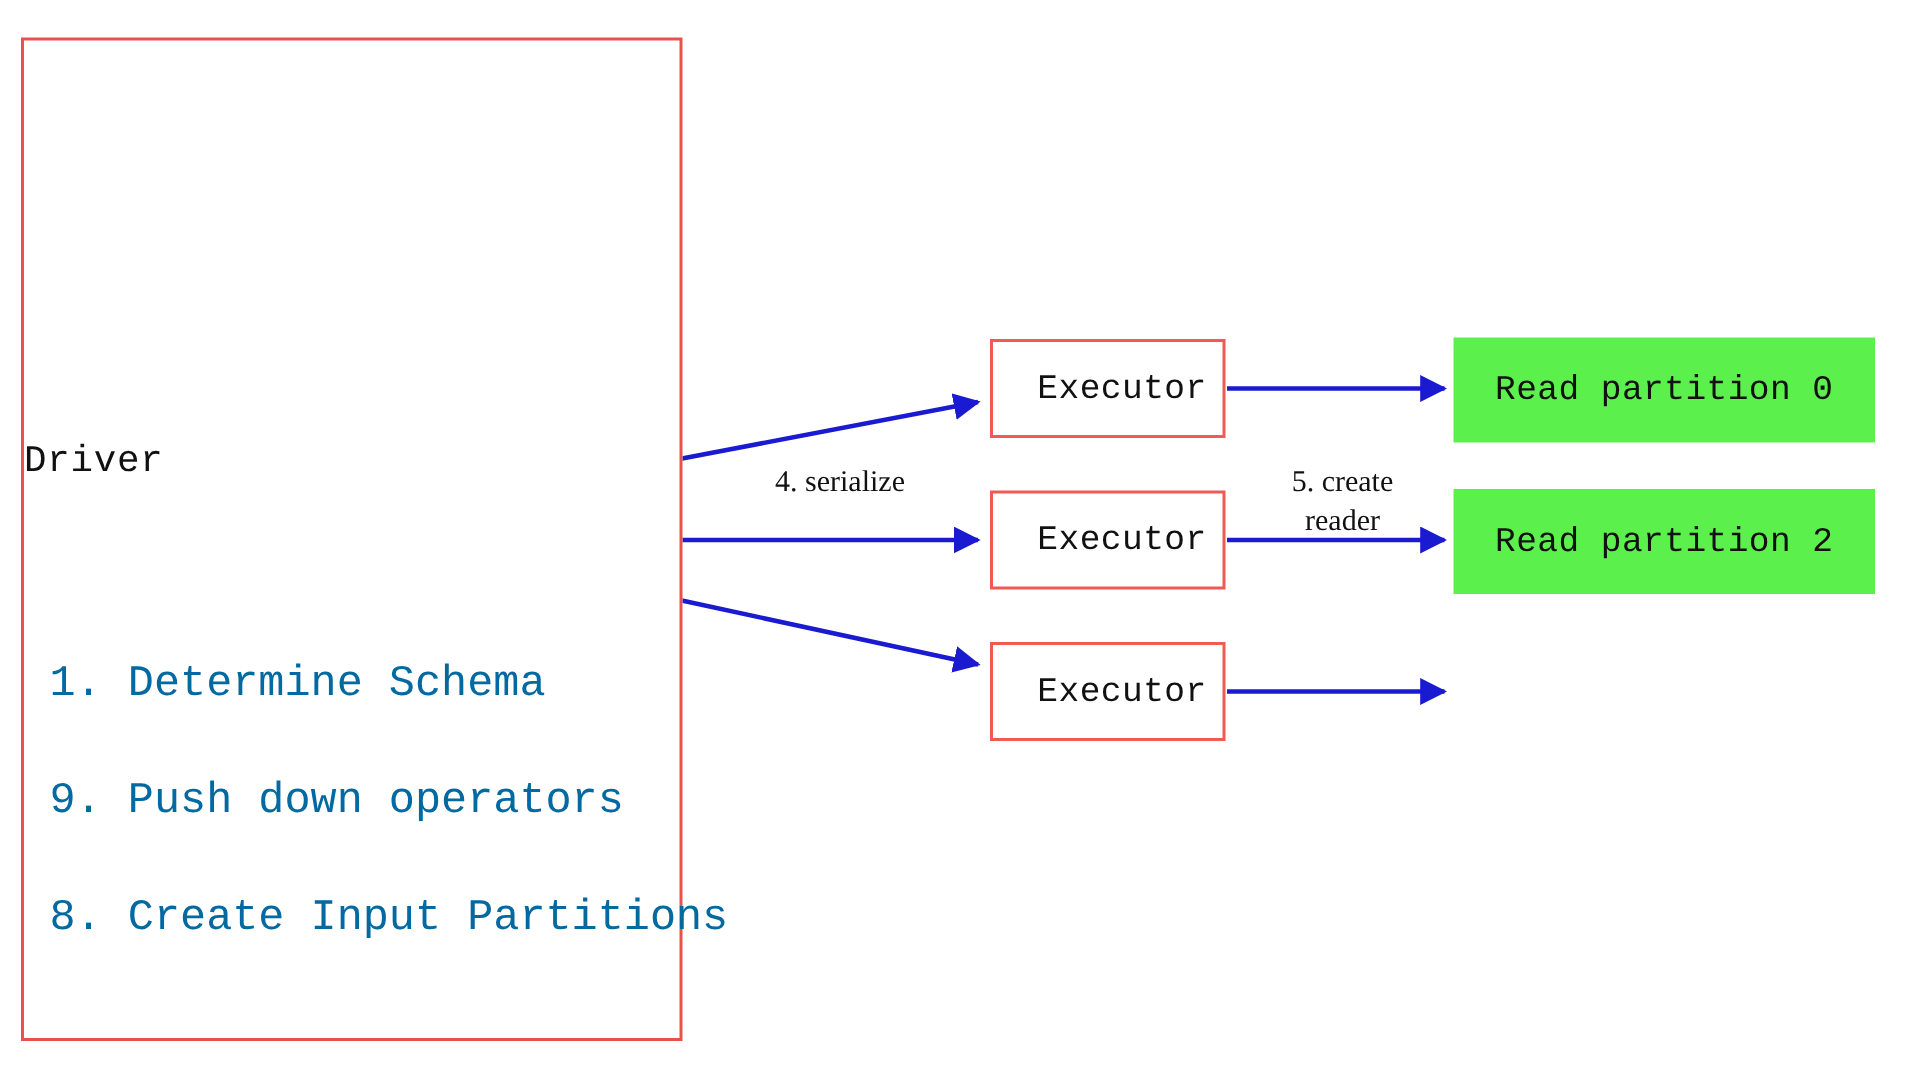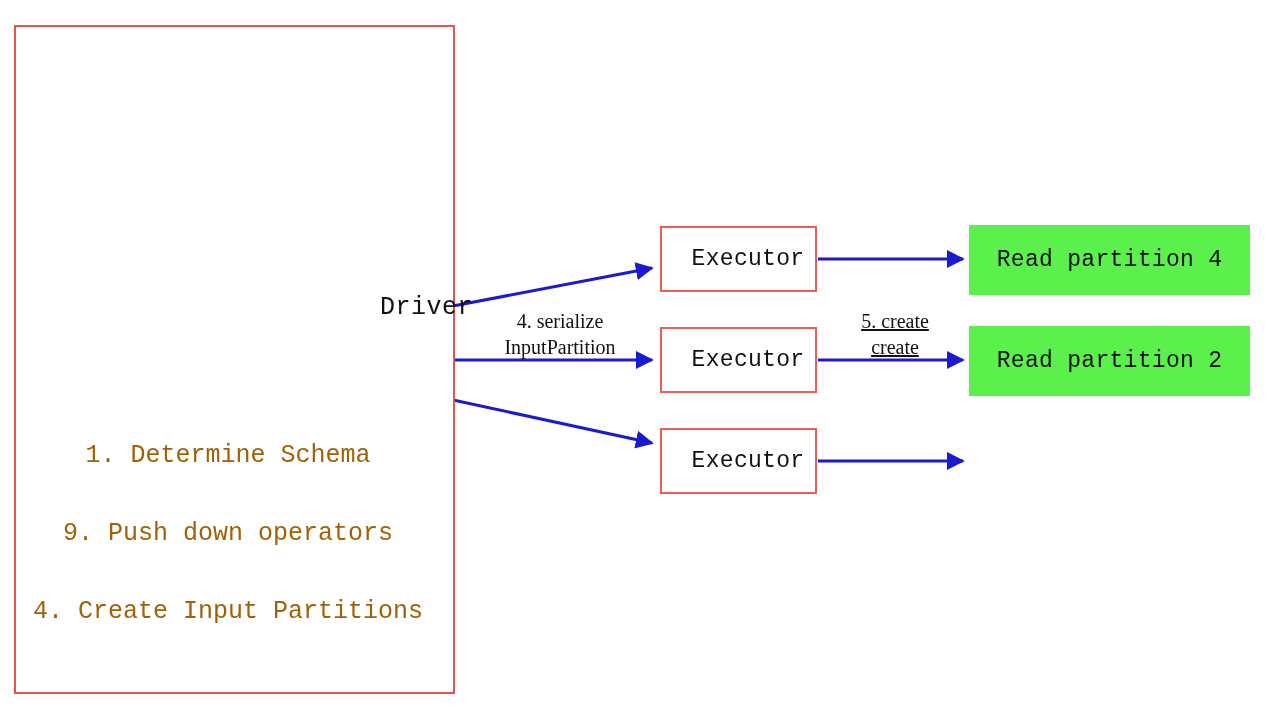--- a/index.html
+++ b/index.html
@@ -33,38 +33,36 @@
     height: 669px;
     box-sizing: border-box;
     border: 2px solid #e8524c;
     background: #ffffff;
   }
   .driver-title {
     position: absolute;
     left: 0;
     top: 266px;
     width: 441px;
-    text-align: right;
+    text-align: left;
     font-family: "Liberation Mono", "DejaVu Sans Mono", monospace;
     font-size: 25px;
     color: #111111;
     letter-spacing: 0.5px;
     white-space: nowrap;
-    padding-left: 16px;
   }
   .driver-list {
     position: absolute;
     left: 17px;
     top: 364px;
     font-family: "Liberation Mono", "DejaVu Sans Mono", monospace;
-    font-size: 25px;
+    font-size: 29px;
     line-height: 26px;
-    color: #a16207;
+    color: #0369a1;
     white-space: pre;
-    text-align: center;
   }
   .driver-list div { white-space: pre; }
 
   
   .exec-box {
     position: absolute;
     width: 157px;
     height: 66px;
     box-sizing: border-box;
     border: 2px solid #f05a52;
@@ -108,21 +106,20 @@
   }
   #label-serialize {
     left: 460px;
     top: 308px;
     width: 200px;
   }
   #label-create-reader {
     left: 820px;
     top: 308px;
     width: 150px;
-    text-decoration: underline;
   }
 </style>
 </head>
 <body>
 
 <div id="canvas">
 
   <svg class="layer" viewBox="0 0 1270 710">
     <defs>
       <marker id="ah" viewBox="0 0 10 10" refX="9" refY="5" markerWidth="6" markerHeight="6" orient="auto-start-reverse">
@@ -139,34 +136,33 @@
     <line x1="818" y1="259" x2="963" y2="259" stroke="#1a1ad0" stroke-width="3" marker-end="url(#ah)"></line>
     <line x1="818" y1="360" x2="963" y2="360" stroke="#1a1ad0" stroke-width="3" marker-end="url(#ah)"></line>
     <line x1="818" y1="461" x2="963" y2="461" stroke="#1a1ad0" stroke-width="3" marker-end="url(#ah)"></line>
   </svg>
 
   <div class="driver-box">
     <div class="driver-title">Driver</div>
     <div class="driver-list">
       <div>1. Determine Schema</div>
       <div>9. Push down operators</div>
-      <div>4. Create Input Partitions</div>
+      <div>8. Create Input Partitions</div>
     </div>
   </div>
 
   <div class="exec-box" style="left:660px; top:226px;">Executor</div>
   <div class="exec-box" style="left:660px; top:327px;">Executor</div>
   <div class="exec-box" style="left:660px; top:428px;">Executor</div>
 
-  <div class="green-box" style="top:225px;">Read partition 4</div>
+  <div class="green-box" style="top:225px;">Read partition 0</div>
   <div class="green-box" style="top:326px;">Read partition 2</div>
 
   <div class="edge-label" id="label-serialize">
     <div>4. serialize</div>
-    <div>InputPartition</div>
   </div>
 
   <div class="edge-label" id="label-create-reader">
     <div>5. create</div>
-    <div>create</div>
+    <div>reader</div>
   </div>
 
 </div>
 
 </body></html>

